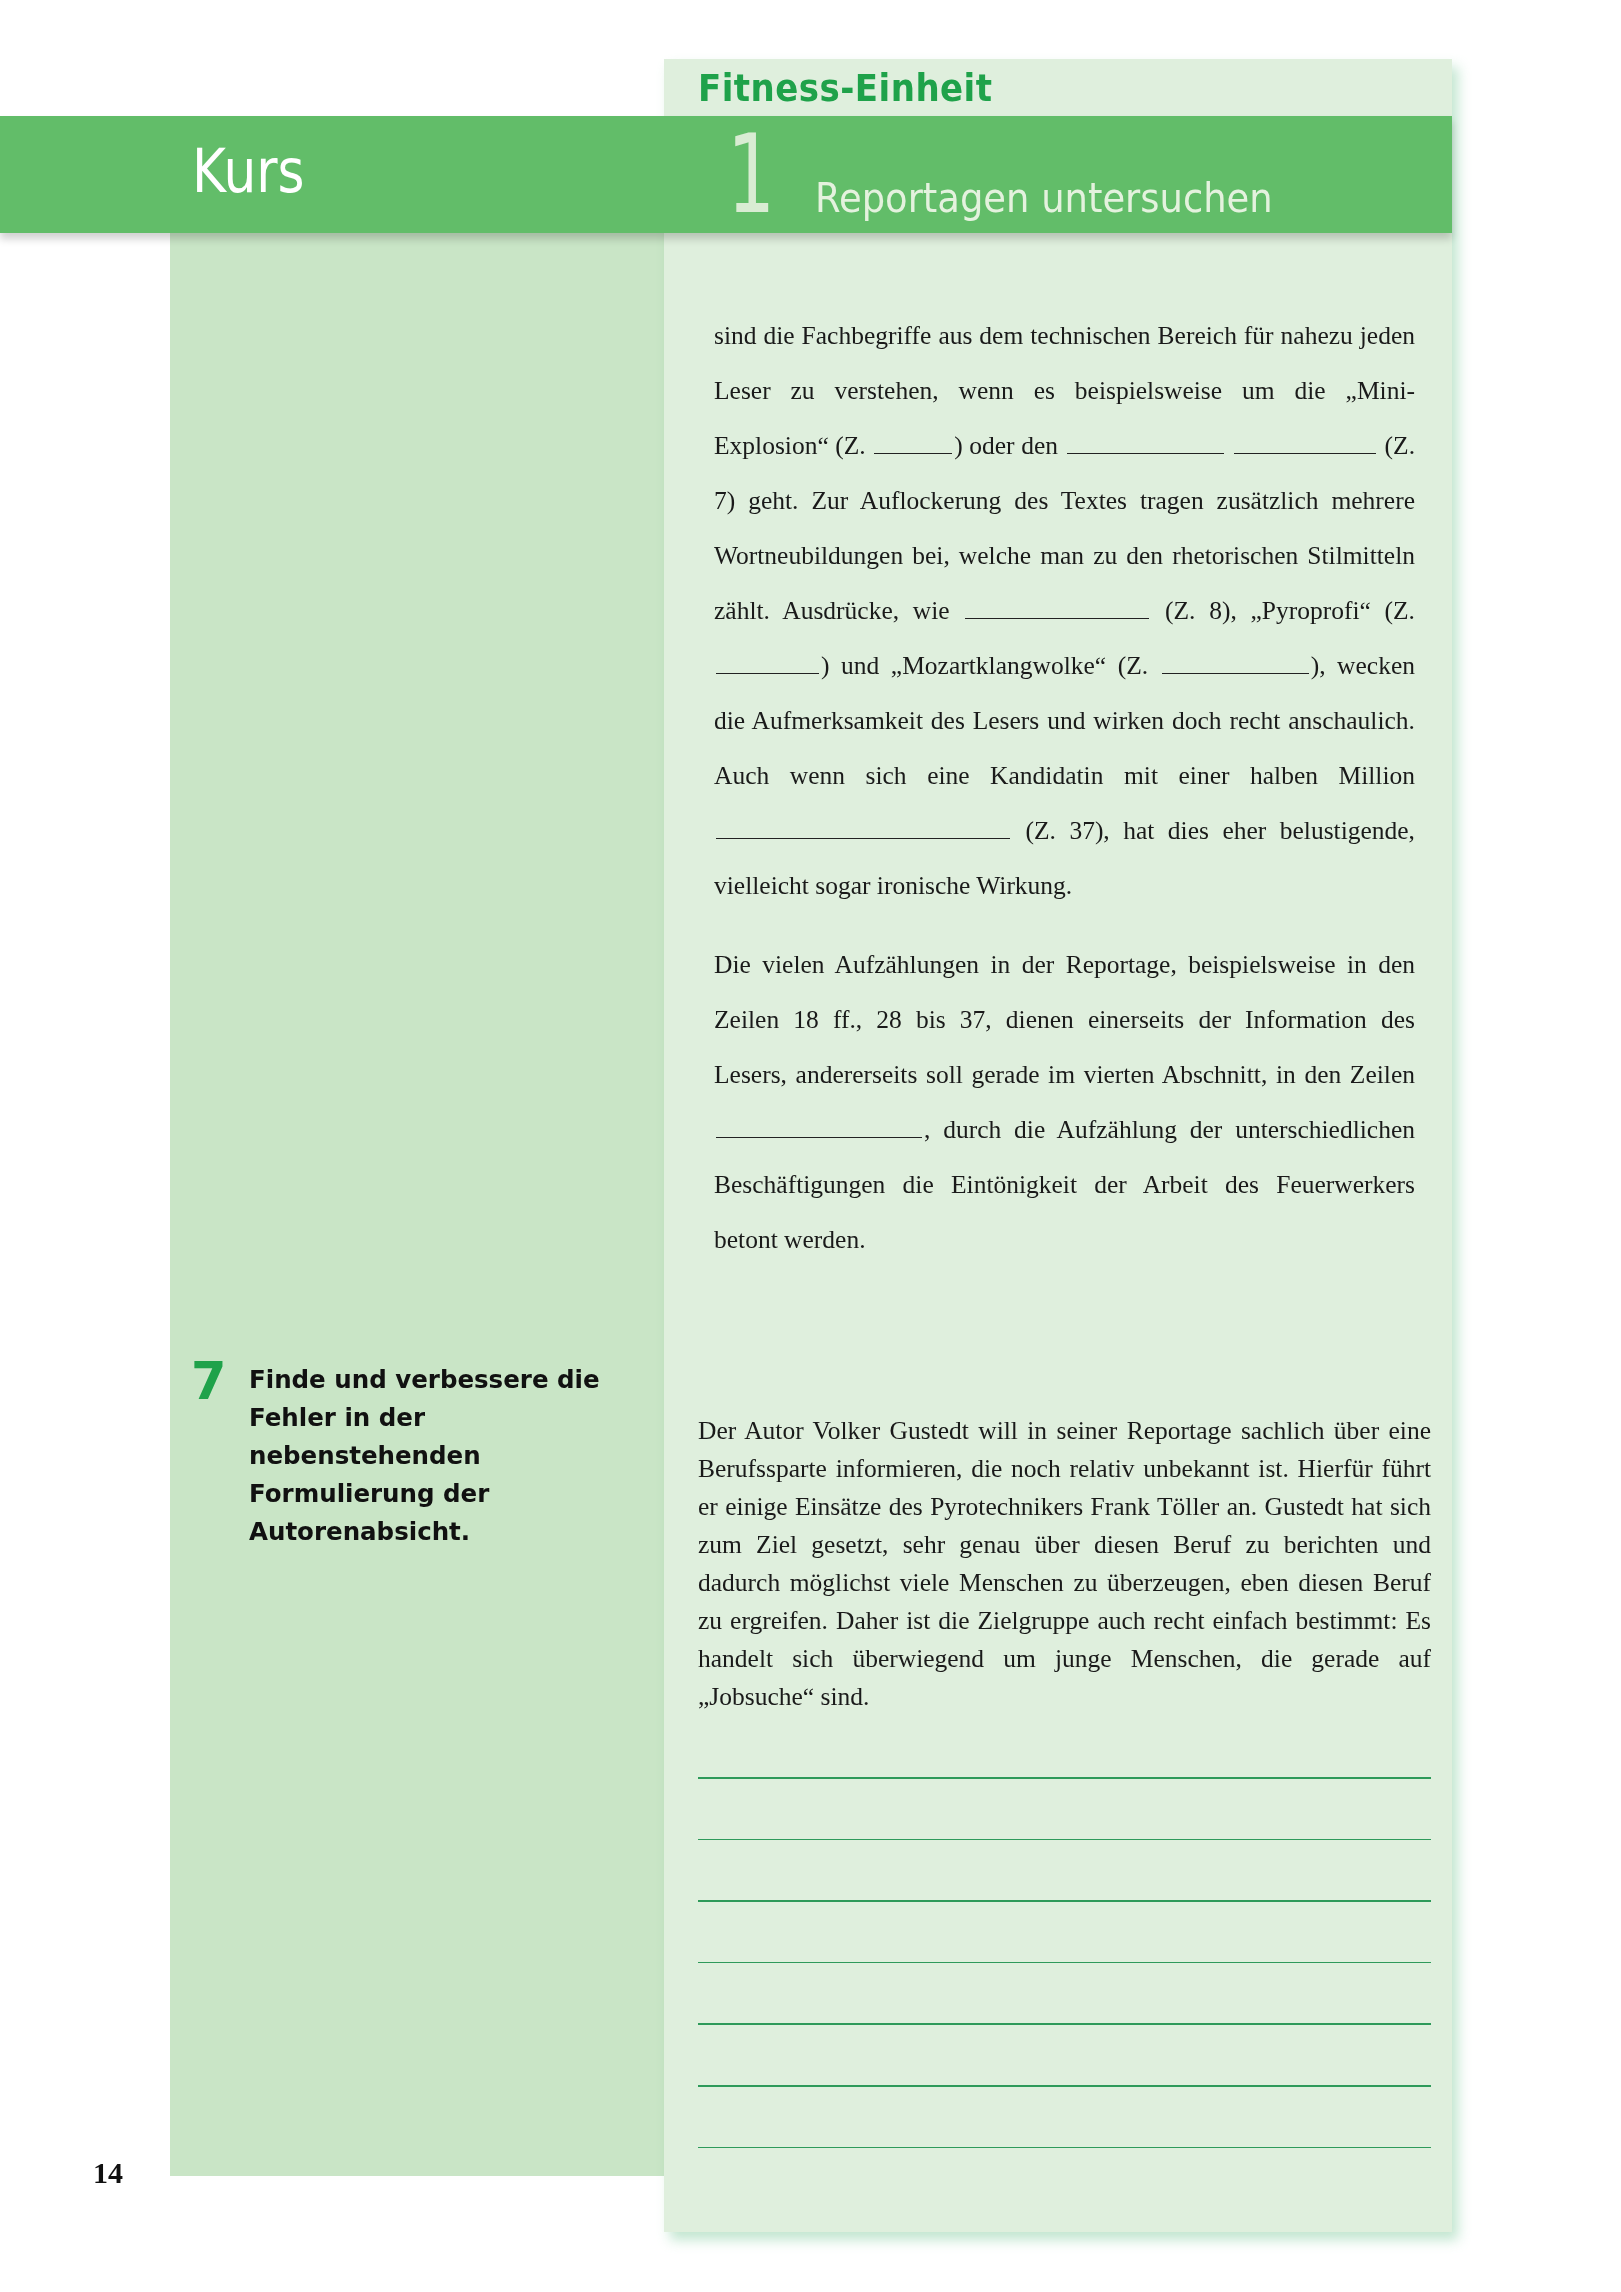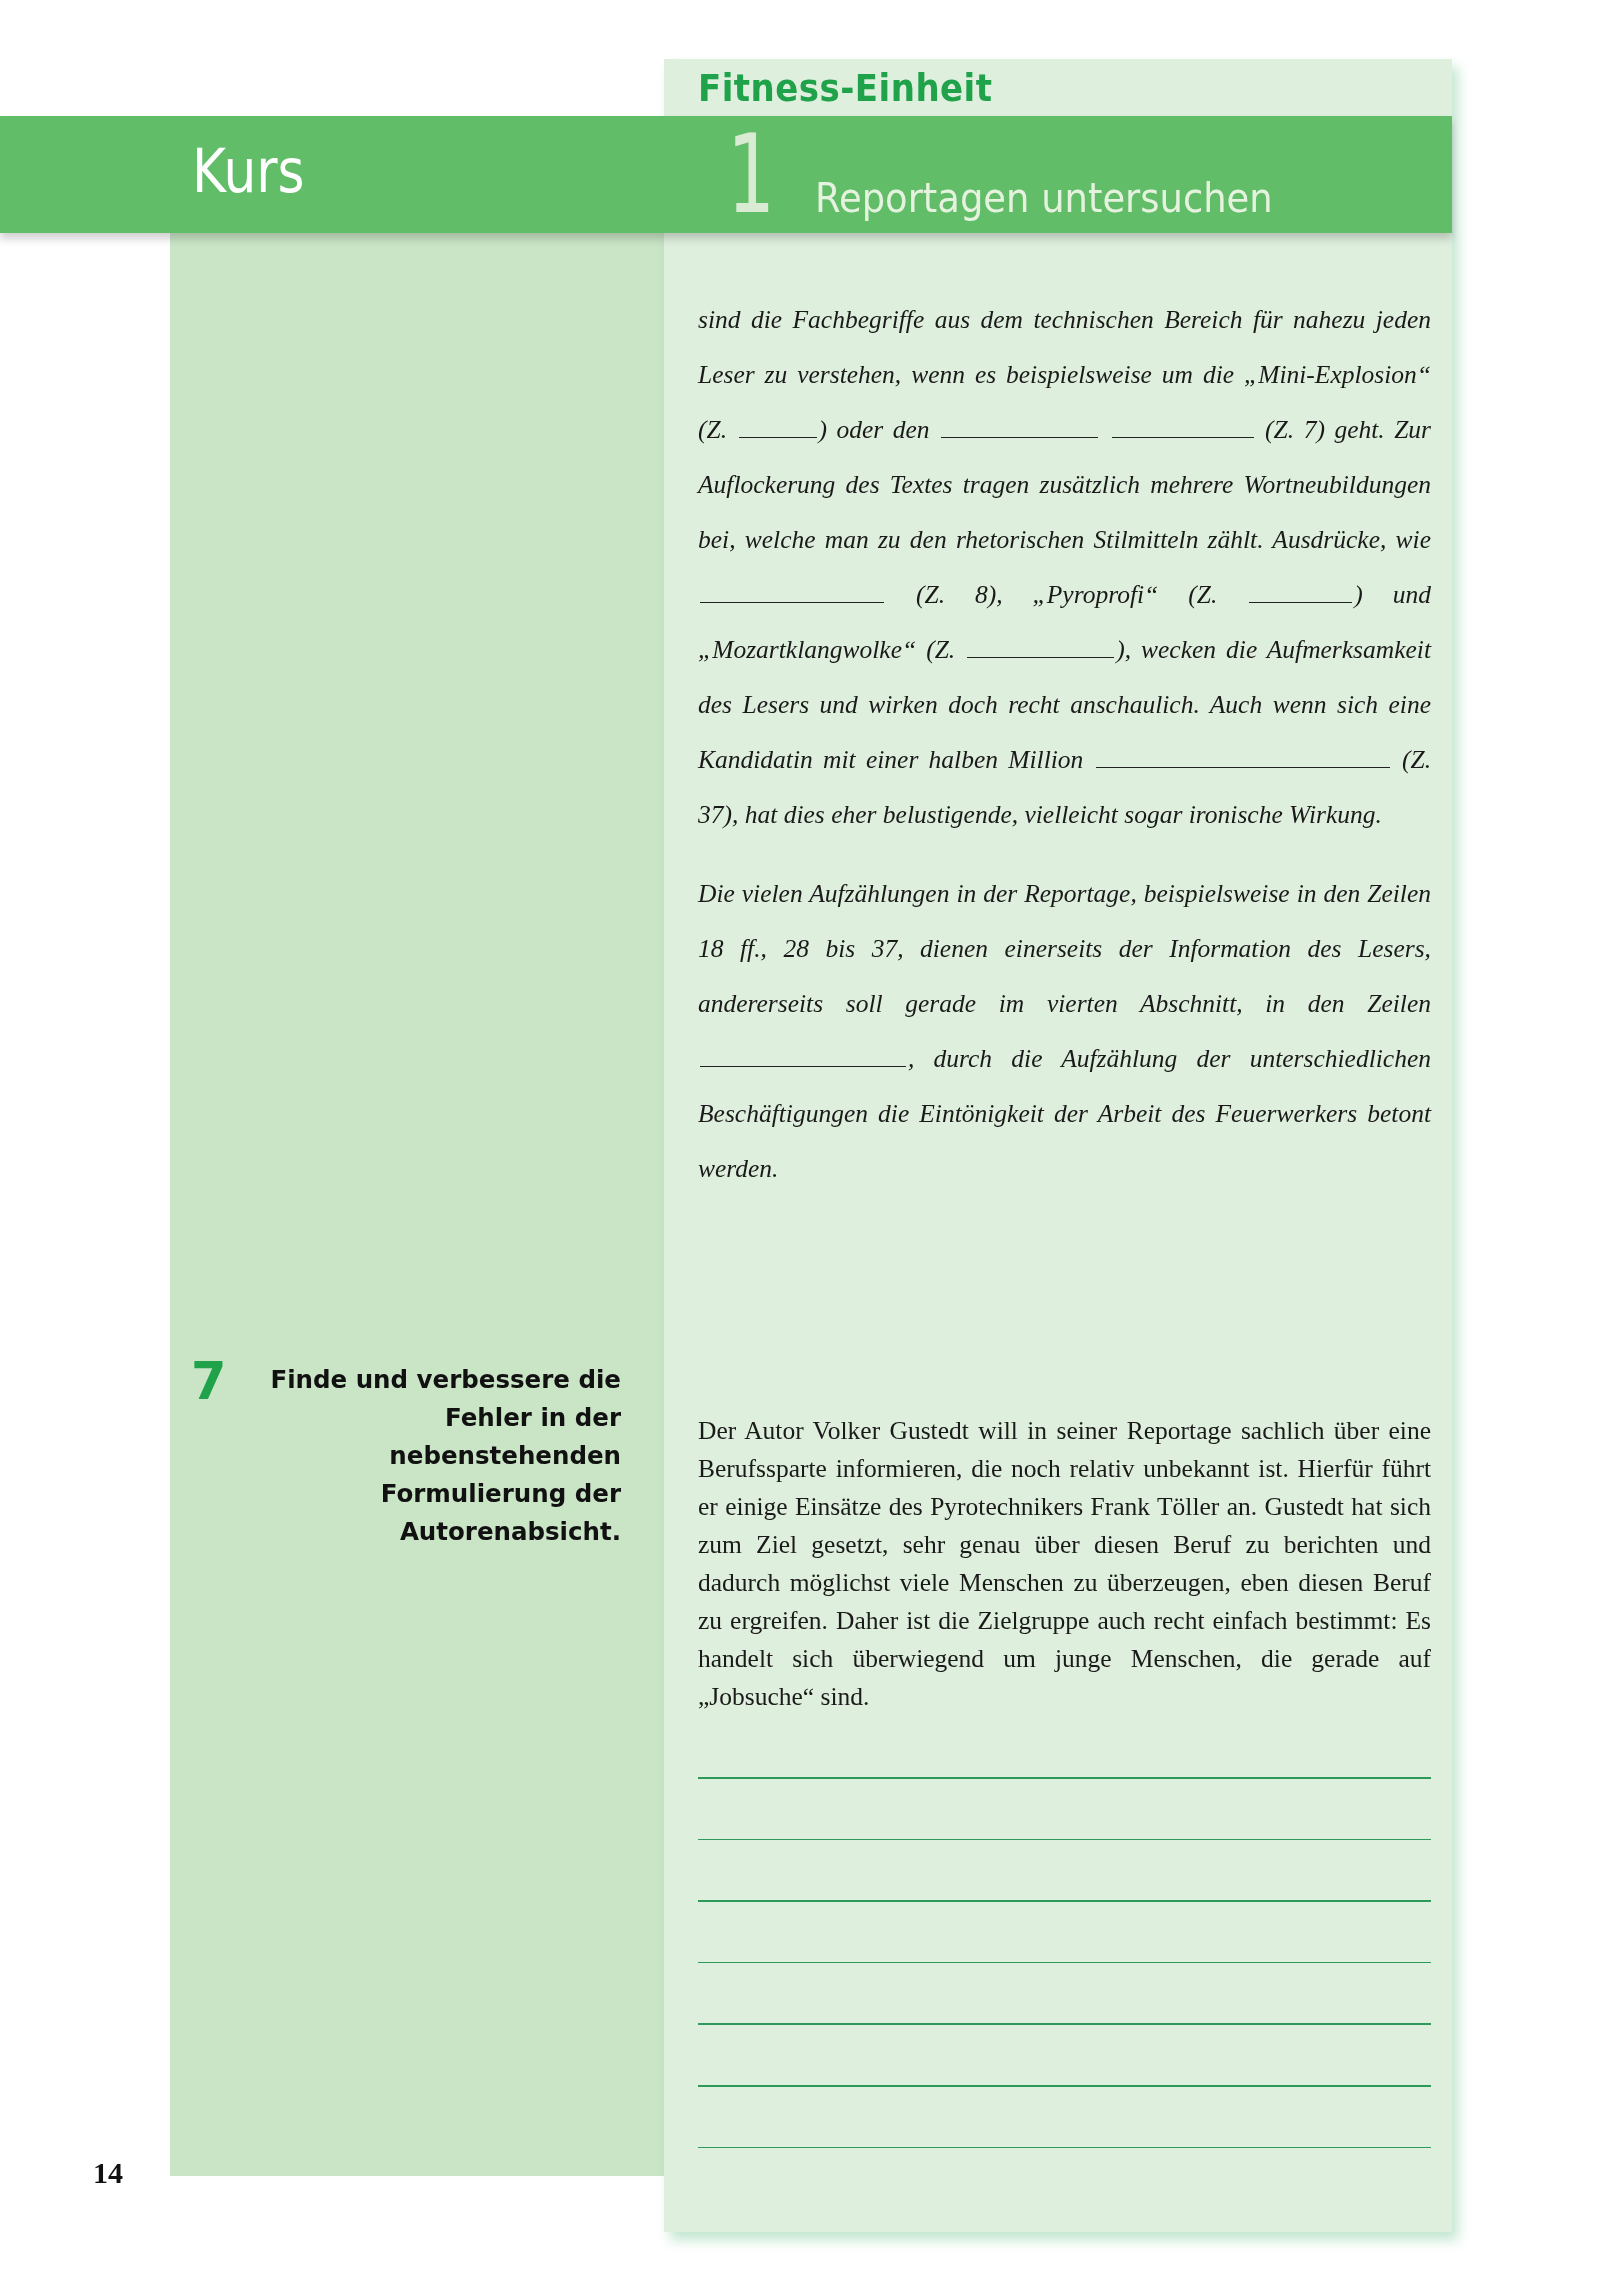--- a/index.html
+++ b/index.html
@@ -40,38 +40,38 @@
   }
   .unit-title {
     position:absolute; left:815px; top:174px;
     font-family:"DejaVu Sans", sans-serif; font-size:41px; color:#e4f2de;
     transform:scaleX(0.9); transform-origin:left;
   }
   .cloze {
     position:absolute; left:698px; top:292px; width:733px;
     font-size:25.5px; line-height:55px; text-align:justify;
   }
-  .cloze p { margin:0;font-style:italic; }
+  .cloze p { margin:16px; }
   .cloze p + p { margin-top:23.5px; }
   .blank {
     display:inline-block; border-bottom:1.5px solid #222; height:29px;
     vertical-align:baseline; margin:0 2px;
   }
   .task {
     position:absolute; left:191px; top:1357px; width:451px;
   }
   .task-number {
     position:absolute; left:0; top:0;
     font-family:"DejaVu Sans", sans-serif; font-size:51px; font-weight:bold;
     color:#1fa24a; line-height:49px;
   }
   .task-text {
     position:absolute; left:58px; top:3.9px; width:372px;
     font-family:"DejaVu Sans", sans-serif; font-size:24.5px; font-weight:bold;
-    line-height:38px; color:#111;text-align:right;
+    line-height:38px; color:#111;
   }
   .statement {
     position:absolute; left:698px; top:1412px; width:733px;
     font-size:25.5px; line-height:38px; text-align:justify;
   }
   .lines {
     position:absolute; left:698px; top:1777px; width:733px;
   }
   .write-line {
     height:1.6px; background:#2e9a5a; margin-bottom:60px;

